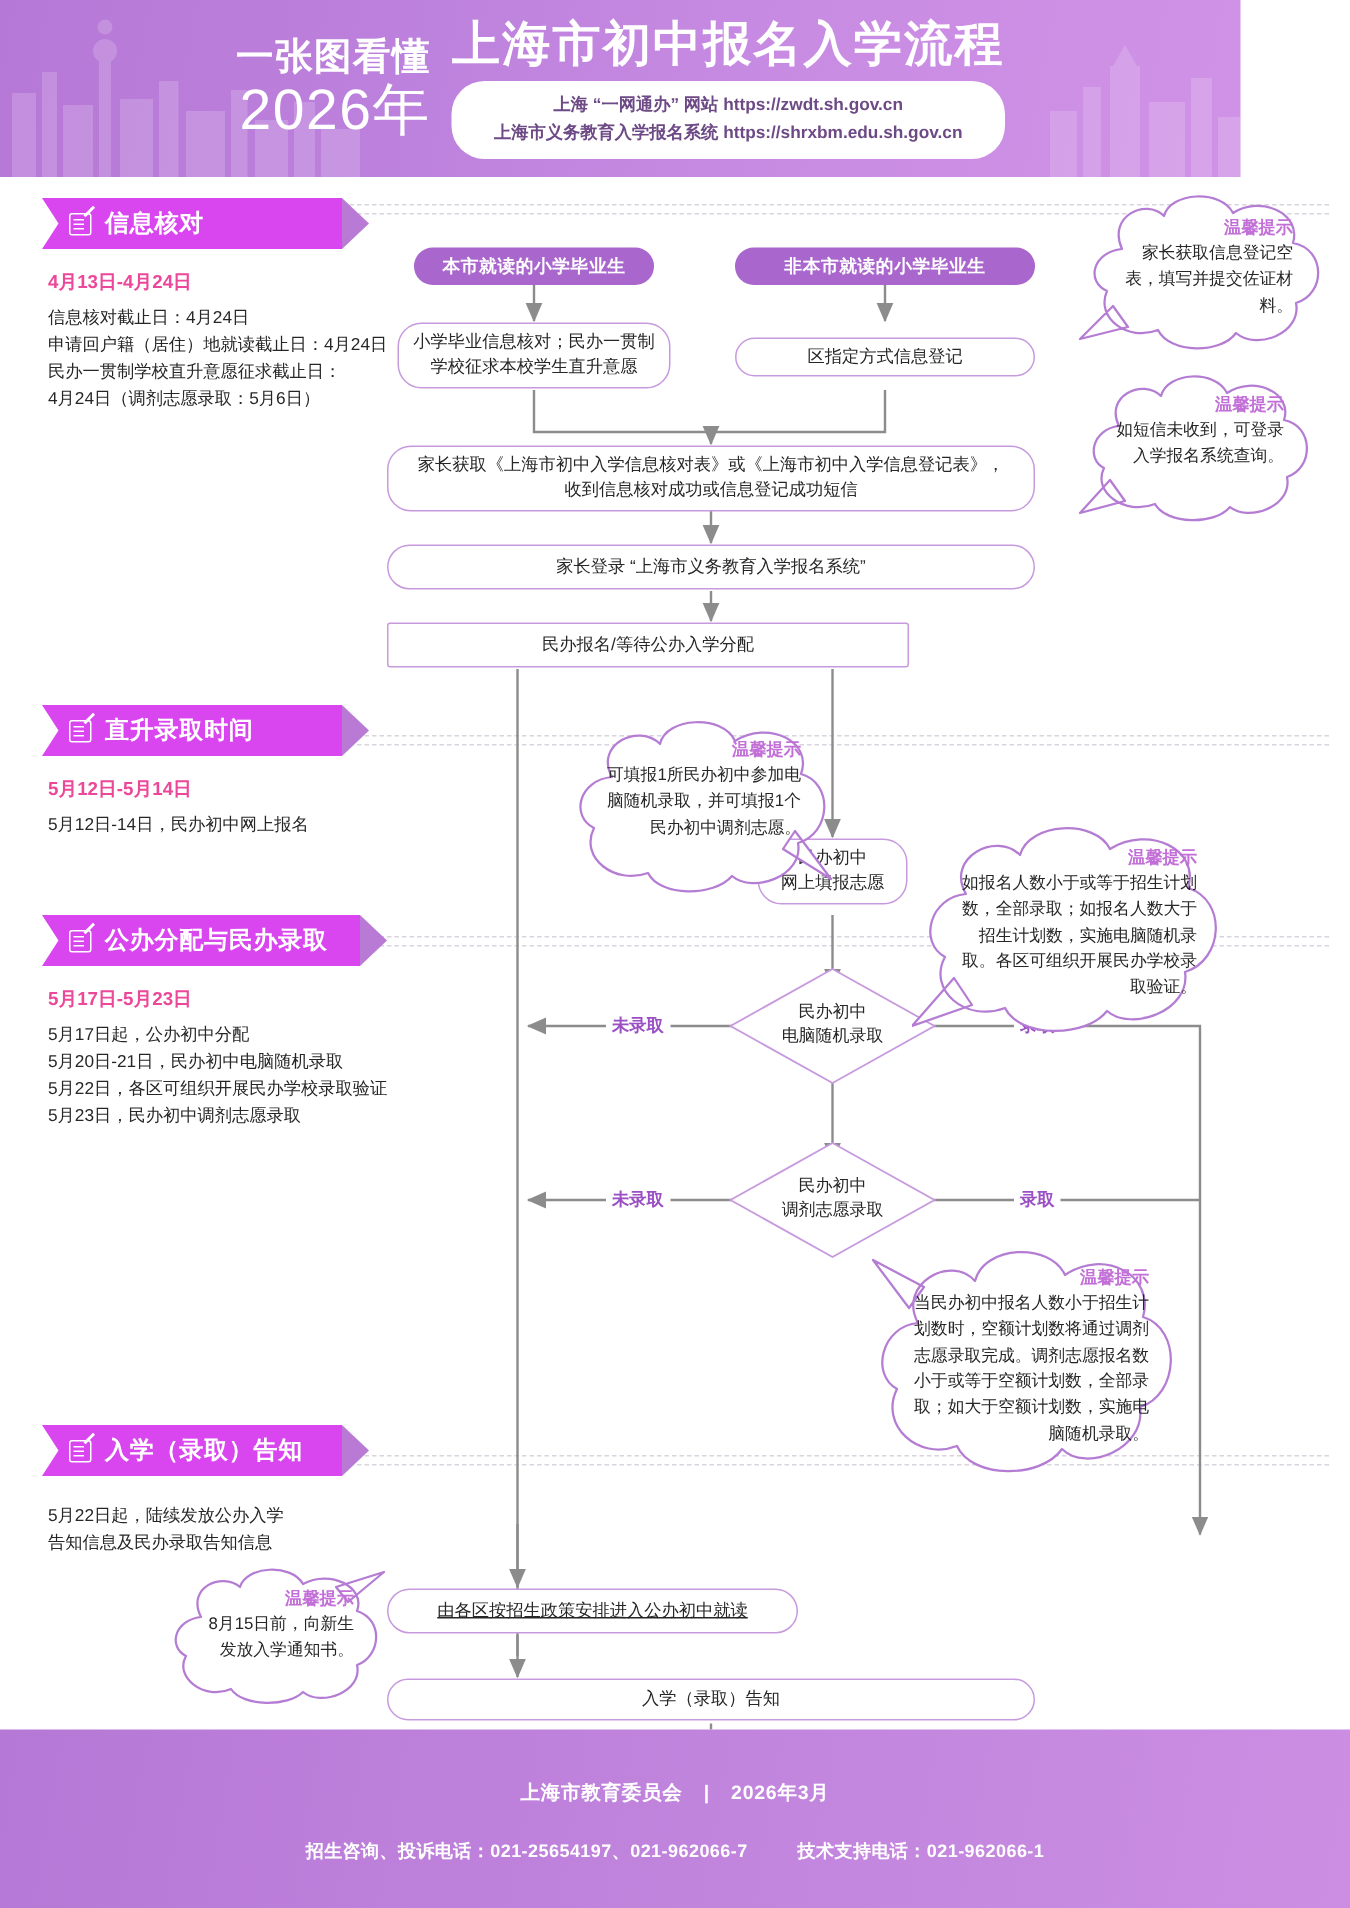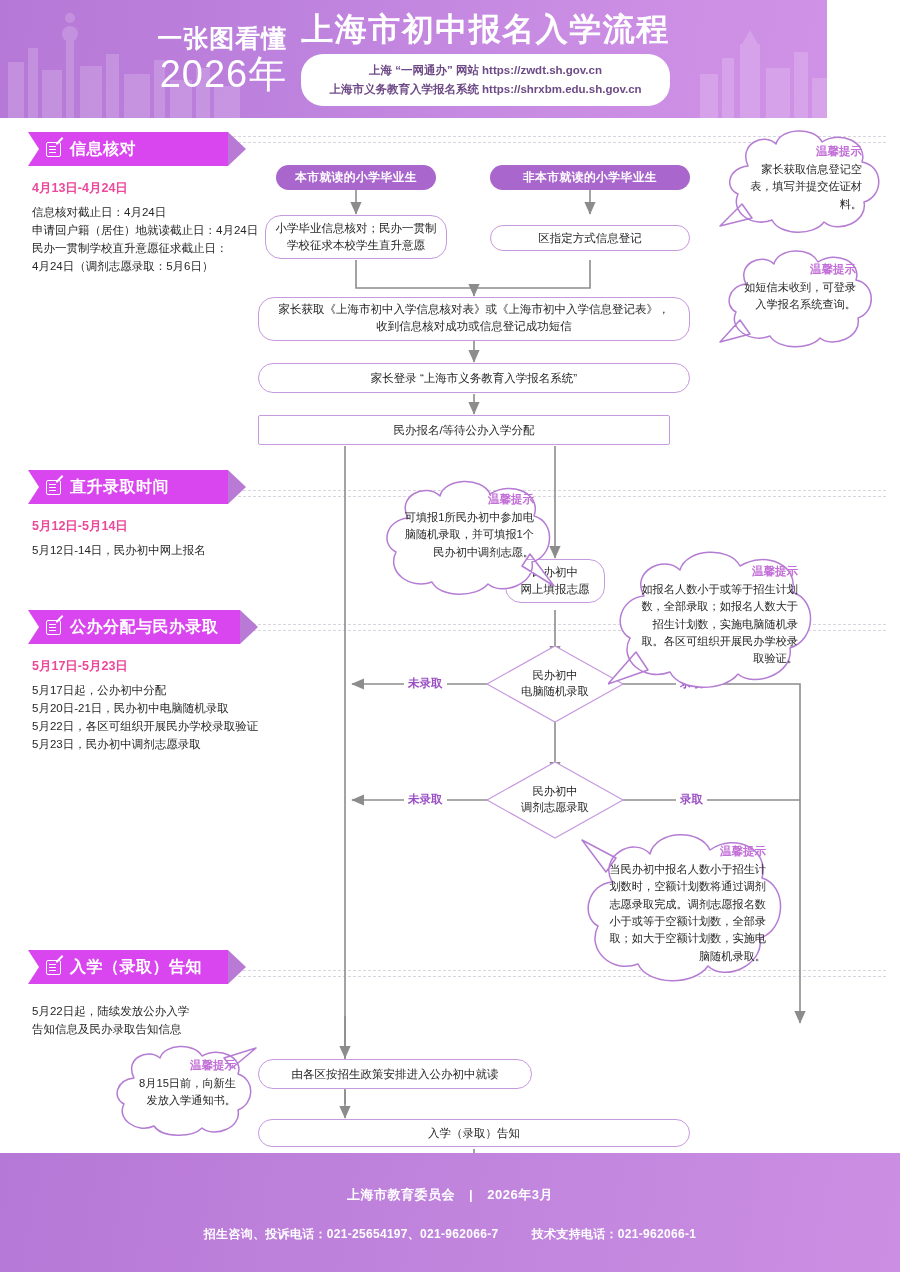--- a/index.html
+++ b/index.html
@@ -249,28 +249,28 @@
 
   <div class="node pill" style="left:276px; top:47px; width:160px; height:25px;">本市就读的小学毕业生</div>
   <div class="node pill" style="left:490px; top:47px; width:200px; height:25px;">非本市就读的小学毕业生</div>
 
   <div class="node rounded" style="left:265px; top:97px; width:182px; height:44px; flex-direction:column;">
     <span>小学毕业信息核对；民办一贯制</span>
     <span>学校征求本校学生直升意愿</span>
   </div>
   <div class="node rounded" style="left:490px; top:107px; width:200px; height:26px;">区指定方式信息登记</div>
 
-  <div class="node rounded" style="left:258px; top:179px; width:432px; height:44px; flex-direction:column;font-family:Liberation Mono, monospace;">
+  <div class="node rounded" style="left:258px; top:179px; width:432px; height:44px; flex-direction:column;">
     <span>家长获取《上海市初中入学信息核对表》或《上海市初中入学信息登记表》，</span>
     <span>收到信息核对成功或信息登记成功短信</span>
   </div>
 
   <div class="node rounded" style="left:258px; top:245px; width:432px; height:30px;">家长登录 “上海市义务教育入学报名系统”</div>
 
-  <div class="node rect" style="left:258px; top:297px; width:412px; height:30px;">民办报名/等待公办入学分配</div>
+  <div class="node rect" style="left:258px; top:297px; width:348px; height:30px;">民办报名/等待公办入学分配</div>
 
   <div class="banner" style="left:28px; top:352px; width:200px;">
     <span class="bicon"></span>
     <span class="btext">直升录取时间</span>
   </div>
   <div class="leftinfo" style="left:32px; top:400px;">
     <div class="daterange">5月12日-5月14日</div>
     <div class="line">5月12日-14日，民办初中网上报名</div>
   </div>
 
@@ -312,21 +312,21 @@
     <div class="diamond-label">
       <div>
         <div>民办初中</div>
         <div>调剂志愿录取</div>
       </div>
     </div>
   </div>
   <div class="edgelabel" style="left:404px; top:674px;">未录取</div>
   <div class="edgelabel" style="left:676px; top:674px;">录取</div>
 
-  <div class="node rounded" style="left:258px; top:941px; width:274px; height:30px;">由各区按招生政策安排进入公办初中就读</div>
+  <div class="node rounded" style="left:258px; top:941px; width:274px; height:30px;text-decoration:underline;">由各区按招生政策安排进入公办初中就读</div>
 
   <div class="banner" style="left:28px; top:832px; width:200px;">
     <span class="bicon"></span>
     <span class="btext">入学（录取）告知</span>
   </div>
   <div class="leftinfo" style="left:32px; top:884px;">
     <div class="line">5月22日起，陆续发放公办入学</div>
     <div class="line">告知信息及民办录取告知信息</div>
   </div>
 

